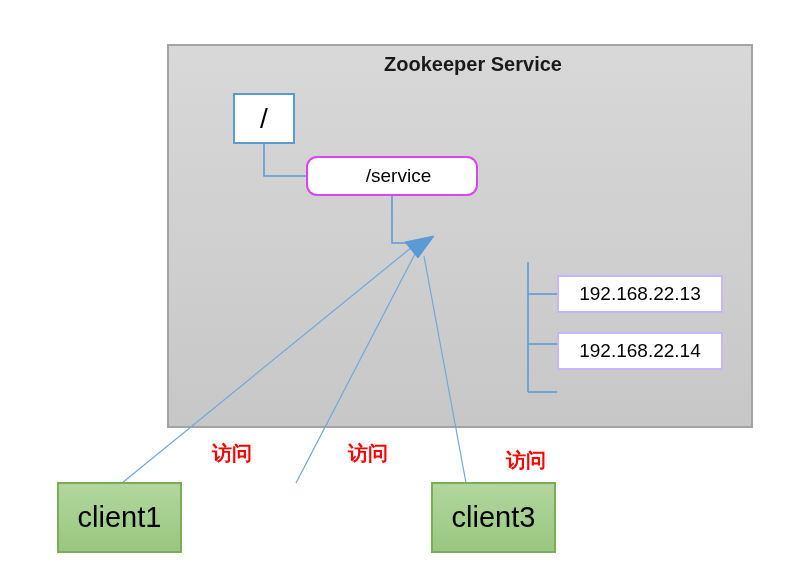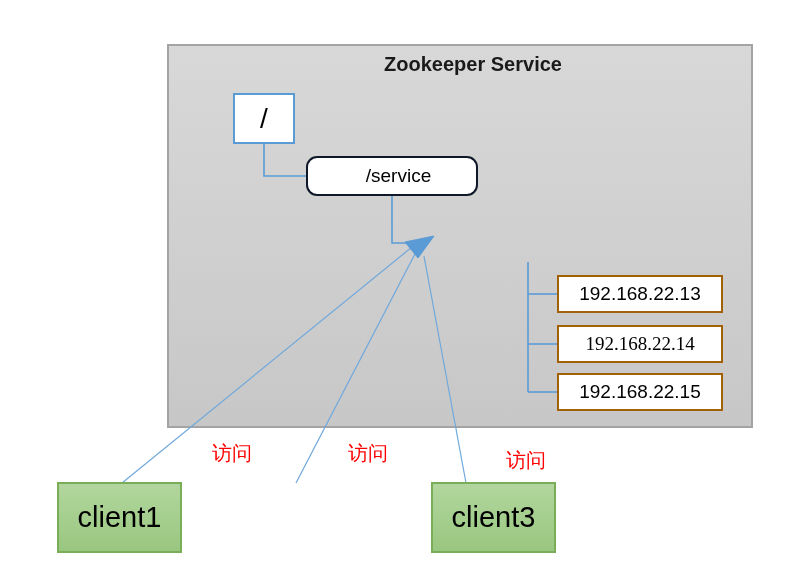--- a/index.html
+++ b/index.html
@@ -48,42 +48,42 @@
     justify-content: center;
     color: #000000;
   }
   .node-root {
     left: 233px; top: 93px;
     width: 62px; height: 51px;
     border: 2px solid #5b9bd5;
     font-size: 28px;
   }
   .node-rounded {
-    border: 2px solid #0f172a;
+    border: 2px solid #d946ef;
     border-radius: 11px;
     font-size: 19px;
     padding-left: 13px;
   }
   .node-service {
     left: 306px; top: 156px;
     width: 172px; height: 40px;
   }
   .node-domain {
     left: 427px; top: 212px;
     width: 205px; height: 50px;
     border-radius: 13px;
   }
   .node-ip {
     left: 557px;
     width: 166px; height: 38px;
-    border: 2px solid #a16207;
+    border: 2px solid #c4b5fd;
     font-size: 19px;
   }
   .node-ip-1 { top: 275px; }
-  .node-ip-2 { top: 325px; font-family: Liberation Serif, serif; }
+  .node-ip-2 { top: 332px; }
   .node-ip-3 { top: 373px; }
   .client-box {
     position: absolute;
     top: 482px;
     width: 125px; height: 71px;
     background: linear-gradient(180deg, #b2d69e 0%, #a5cf8e 50%, #99c680 100%);
     border: 2px solid #79ad58;
     box-sizing: border-box;
     display: flex;
     align-items: center;
@@ -91,21 +91,21 @@
     font-size: 29px;
     color: #000000;
   }
   .client-1 { left: 57px; }
   .client-2 { left: 232px; }
   .client-3 { left: 403px; margin-left: 28px; }
   .access-label {
     position: absolute;
     color: #ff0000;
     font-size: 20px;
-    font-weight: normal;
+    font-weight: bold;
     white-space: nowrap;
   }
   .access-1 { left: 212px; top: 440px; }
   .access-2 { left: 348px; top: 440px; }
   .access-3 { left: 506px; top: 447px; }
 </style>
 </head>
 <body>
 
 <div id="canvas">
@@ -132,21 +132,20 @@
 
   <div class="diagram-title">Zookeeper Service</div>
 
   <div class="node node-root">/</div>
 
   <div class="node node-rounded node-service">/service</div>
 
 
   <div class="node node-ip node-ip-1">192.168.22.13</div>
   <div class="node node-ip node-ip-2">192.168.22.14</div>
-  <div class="node node-ip node-ip-3">192.168.22.15</div>
 
   <div class="access-label access-1">访问</div>
   <div class="access-label access-2">访问</div>
   <div class="access-label access-3">访问</div>
 
   <div class="client-box client-1">client1</div>
   <div class="client-box client-3">client3</div>
 
 </div>
 

